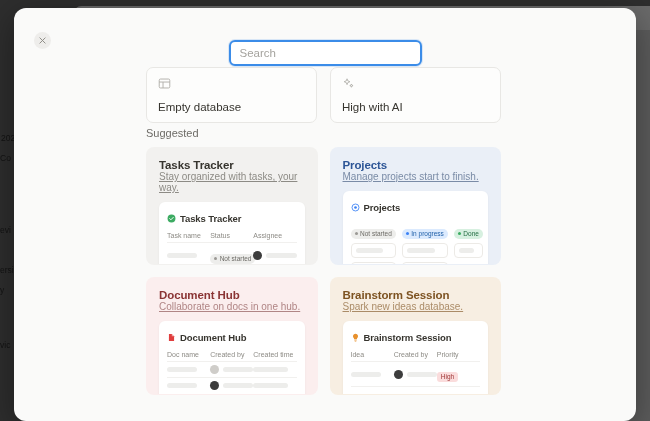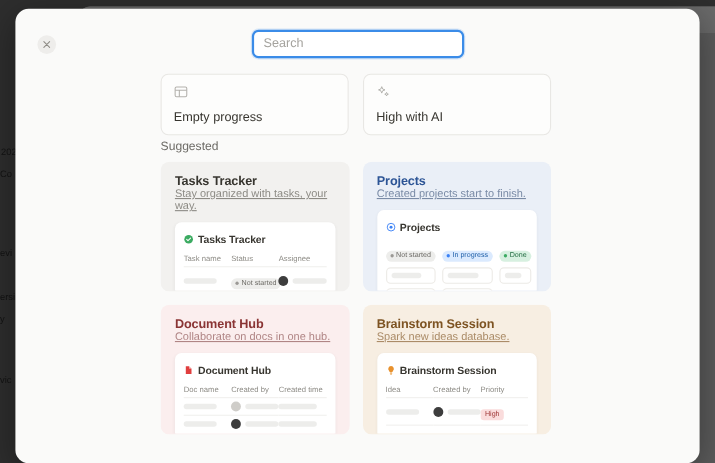--- a/index.html
+++ b/index.html
@@ -62,21 +62,21 @@
     background: #eeedeb;
     display: flex; align-items: center; justify-content: center;
     cursor: pointer;
     border: none;
   }
   .close-btn svg { display: block; }
 
   
   .search-wrap {
     position: absolute;
-    left: 0; right: 0; top: 19px;
+    left: 0; right: 0; top: 32px;
     display: flex; justify-content: center;
   }
   .search-input {
     width: 193px; height: 26px;
     border: 2px solid #3b8ce8;
     border-radius: 6px;
     background: #fff;
     padding: 0 9px;
     font-family: "Liberation Sans", sans-serif;
     font-size: 11.5px;
@@ -240,21 +240,21 @@
 
       <div class="options-row">
 
         <div class="option-card">
           <div class="option-icon">
             <svg width="13" height="13" viewBox="0 0 16 16" fill="none" stroke="#b3b1ac" stroke-width="1.2">
               <rect x="1.5" y="2.5" width="13" height="11" rx="1.6"></rect>
               <path d="M1.5 6.2h13M6.2 6.2v7.3"></path>
             </svg>
           </div>
-          <div class="option-label">Empty progress</div>
+          <div class="option-label">Empty database</div>
         </div>
 
         <div class="option-card">
           <div class="option-icon">
             <svg width="13" height="13" viewBox="0 0 16 16" fill="none" stroke="#b3b1ac" stroke-width="1.1">
               <path d="M6.2 2.2l1 2.6 2.6 1-2.6 1-1 2.6-1-2.6-2.6-1 2.6-1z"></path>
               <path d="M11.6 8.6l.55 1.45 1.45.55-1.45.55-.55 1.45-.55-1.45-1.45-.55 1.45-.55z"></path>
             </svg>
           </div>
           <div class="option-label">High with AI</div>
@@ -298,21 +298,21 @@
                         <div class="skel" style="flex:1"></div>
                       </div>
                     </td>
                   </tr>
                 </tbody>
               </table>
             </div>
           </div>
           <div class="tpl-card" style="background: rgb(234, 239, 247);">
             <div class="tpl-title" style="color:#2d5596">Projects</div>
-            <div class="tpl-sub" style="color:#7a8ba6">Created projects start to finish.</div>
+            <div class="tpl-sub" style="color:#7a8ba6">Manage projects start to finish.</div>
             <div class="preview">
              <div class="pv-head">
                <span><svg xmlns="http://www.w3.org/2000/svg" width="9" height="9" viewBox="0 0 16 16" fill="none" stroke="#3b82f6" stroke-width="1.5">
                     <circle cx="8" cy="8" r="6.2"></circle>
                     <circle cx="8" cy="8" r="2.4" fill="#3b82f6" stroke="none"></circle>
                   </svg></span>
                <span class="pv-head-title">Projects</span>
              </div>
               <div class="kanban-cols">
                 <div class="kanban-col">

